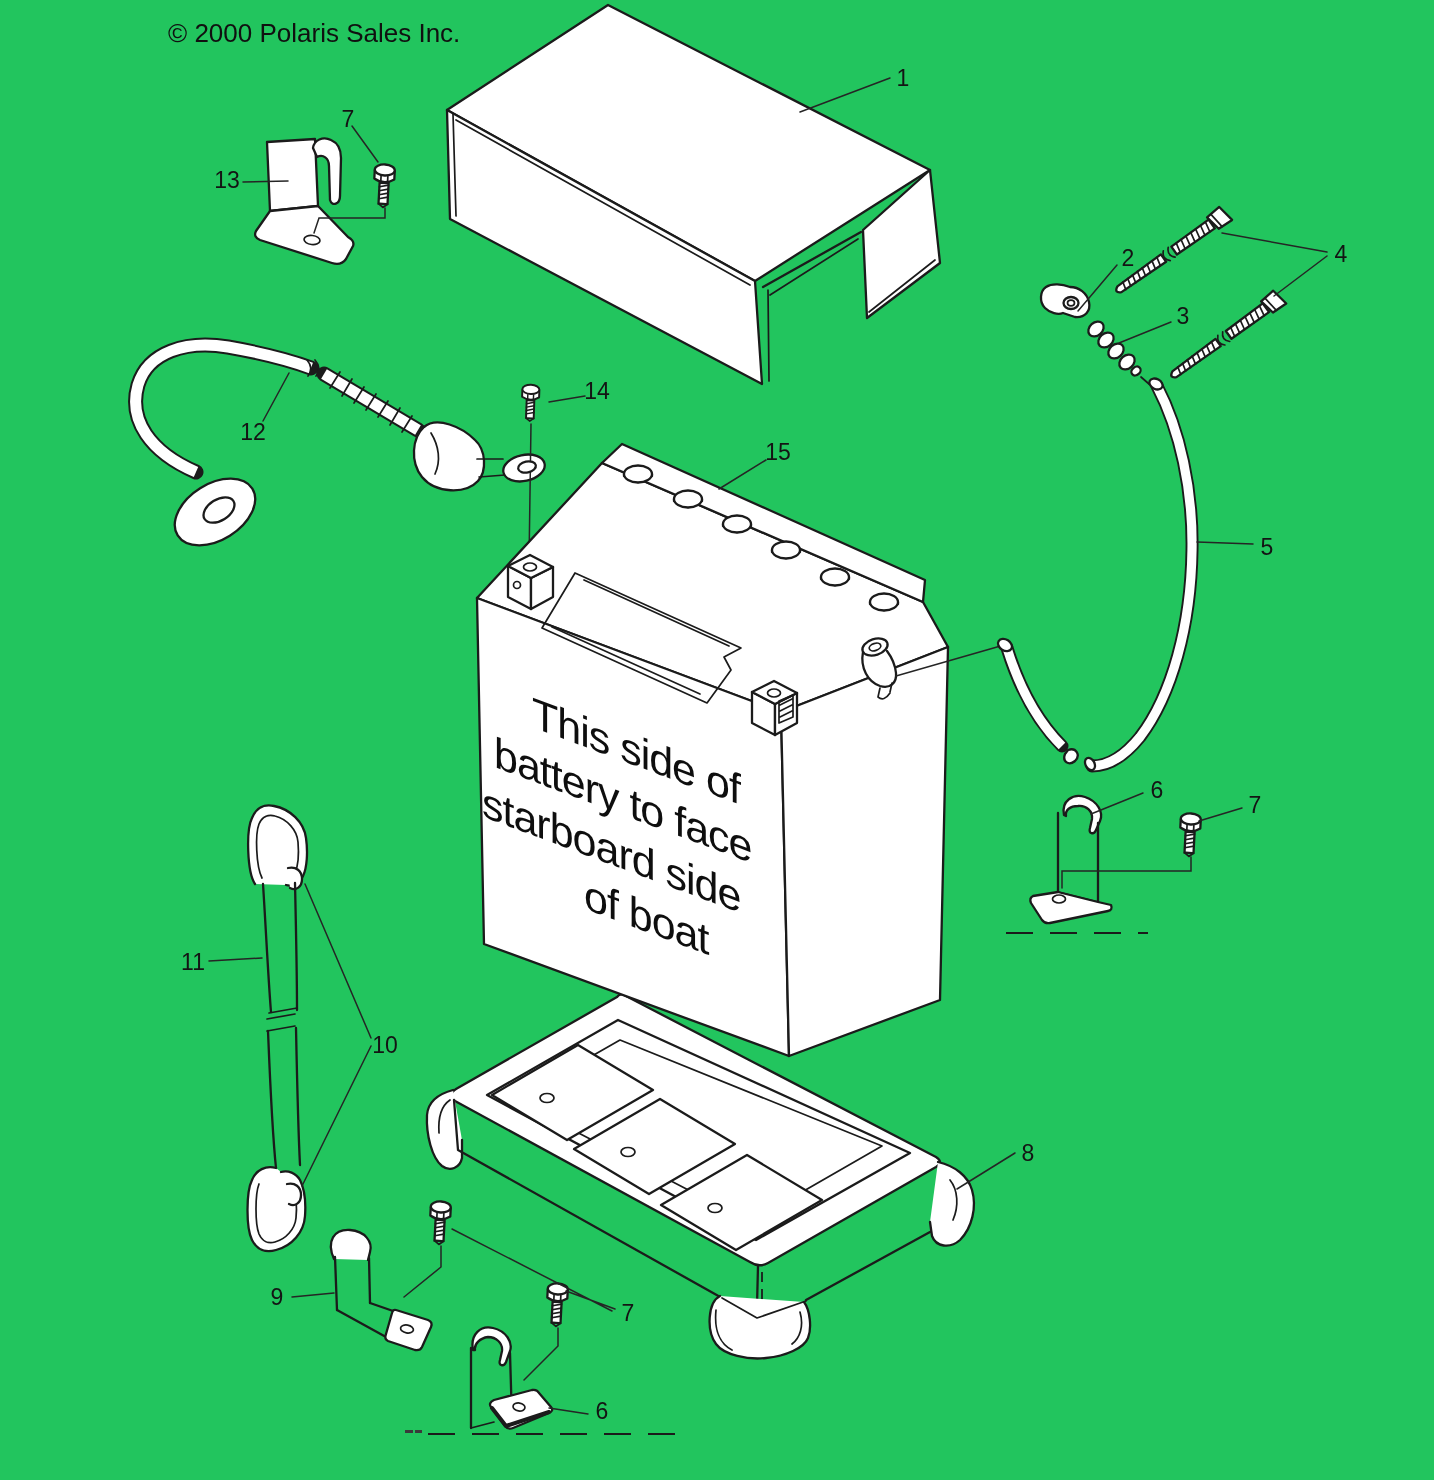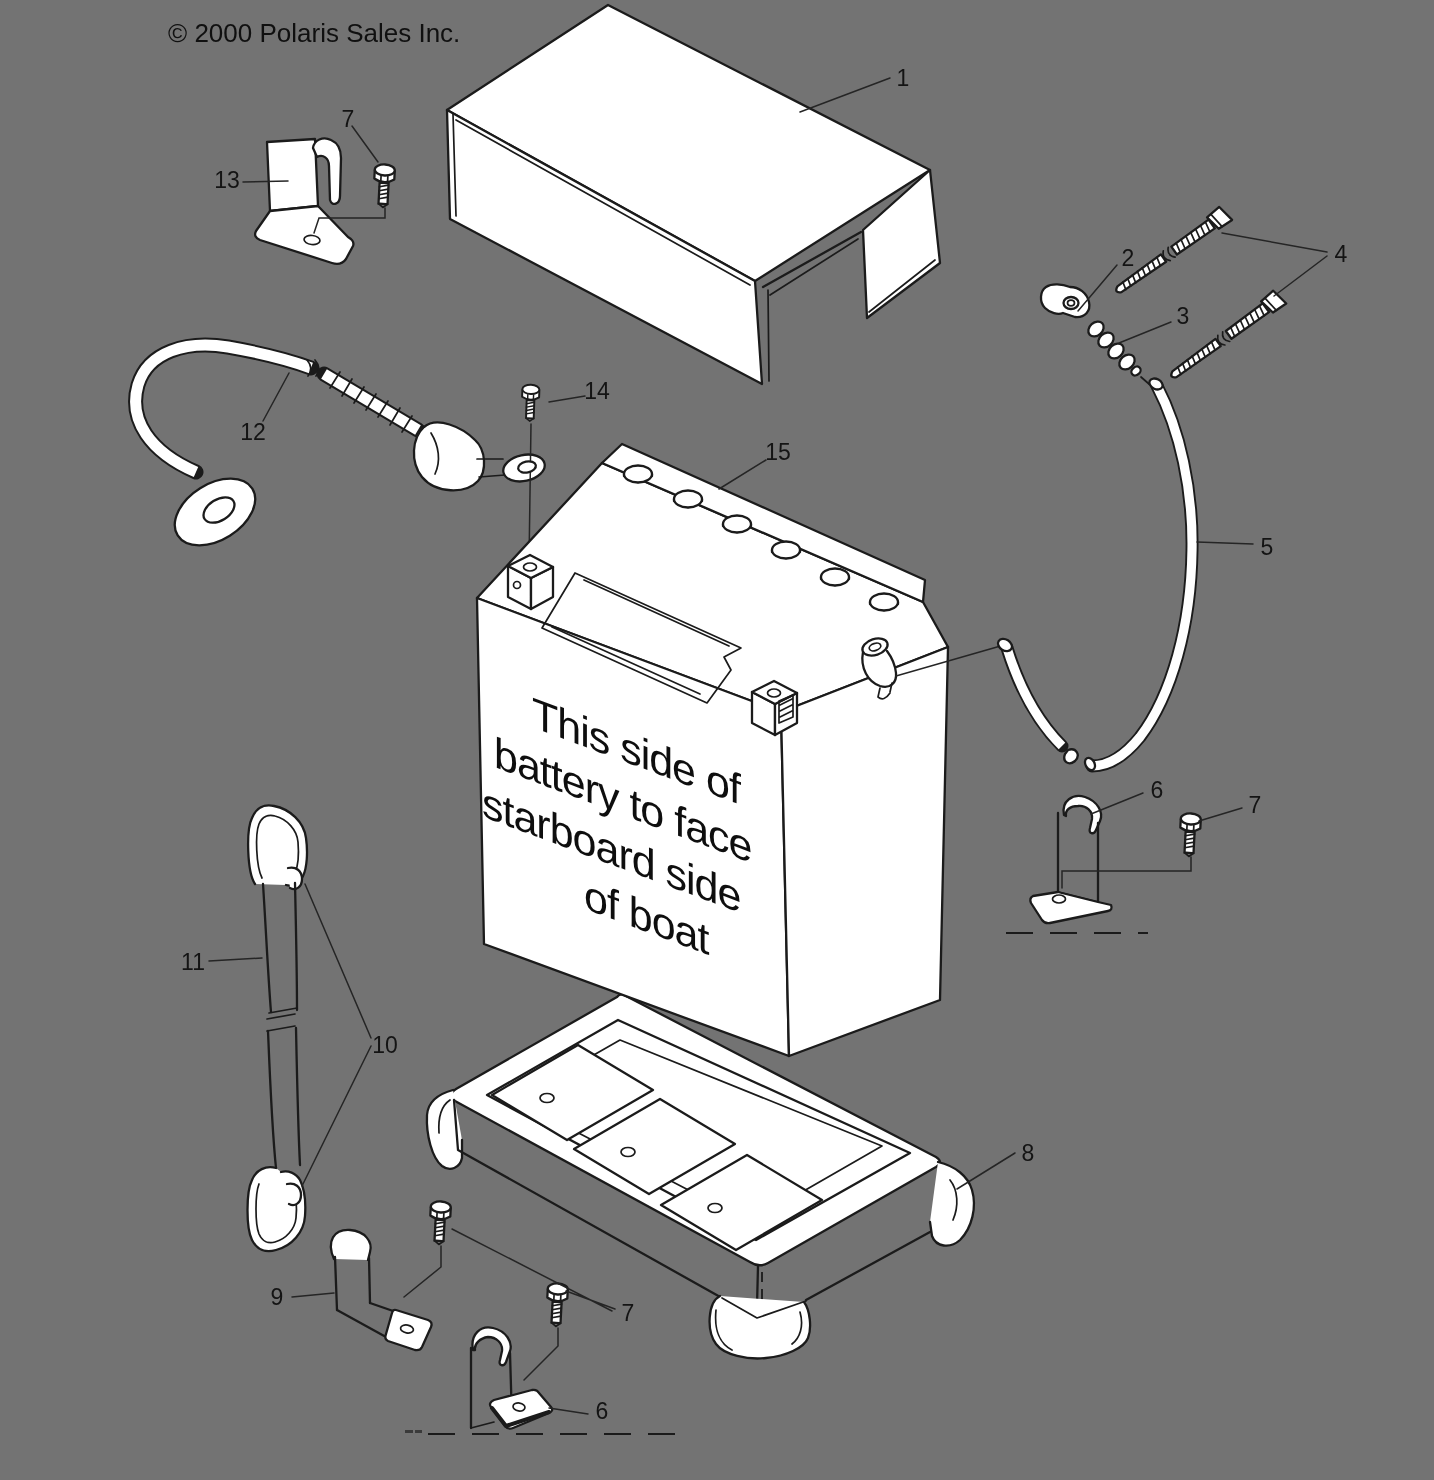--- a/index.html
+++ b/index.html
@@ -1,17 +1,17 @@
 <!DOCTYPE html>
 <html><head>
 <meta charset="utf-8">
 <title>Battery Box Exploded Parts Diagram</title>
 <style>
   html,body{margin:0;padding:0;background:#fff;}
-  .stage{position:relative;width:1434px;height:1480px;background:#737373;overflow:hidden;}
+  .stage{position:relative;width:1434px;height:1480px;background:#22c55e;overflow:hidden;}
   svg{display:block;}
   .ln{fill:none;stroke:#1b1b1b;stroke-width:2.3;stroke-linecap:round;stroke-linejoin:round;}
   .w{fill:#fff;stroke:#1b1b1b;stroke-width:2.3;stroke-linecap:round;stroke-linejoin:round;}
   .thin{stroke-width:1.7;}
   .thick{stroke-width:4;}
   .ldr{fill:none;stroke:#252525;stroke-width:1.5;stroke-linecap:round;}
   .dash{fill:none;stroke:#1b1b1b;stroke-width:2.2;stroke-dasharray:27 17;}
   .hdash{fill:none;stroke:#1b1b1b;stroke-width:1.8;stroke-dasharray:10 7;}
   .tubeB{fill:none;stroke:#1b1b1b;stroke-width:13;stroke-linecap:round;}
   .tubeW{fill:none;stroke:#fff;stroke-width:9.2;stroke-linecap:butt;}

